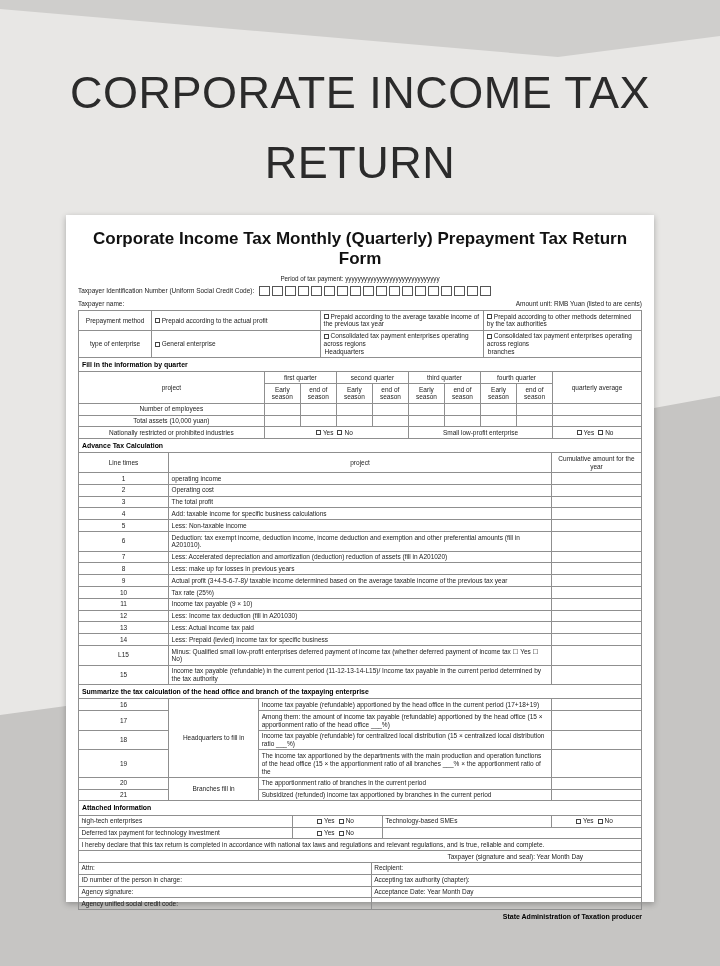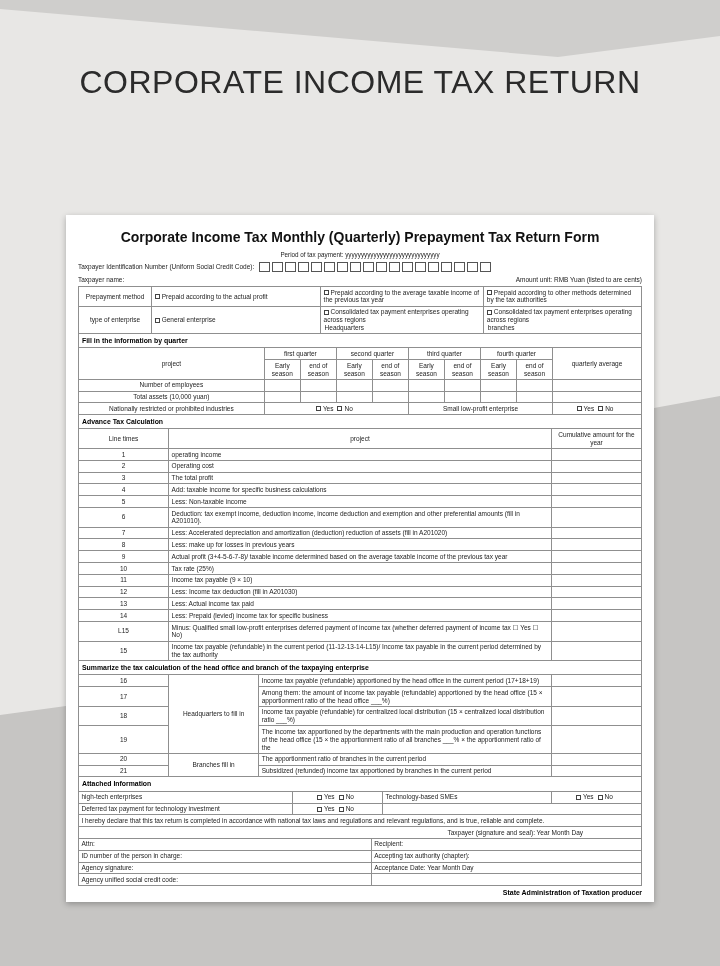--- a/index.html
+++ b/index.html
@@ -8,32 +8,32 @@
     background:#e8e7e5;
     font-family:"Liberation Sans", sans-serif;
     color:#1c1c1c;
   }
   .bg-shape{position:absolute;left:0;top:0;width:720px;height:966px;pointer-events:none;}
   .bg-top{background:#cfcecc;clip-path:polygon(0 0,720px 0,720px 36px,558px 57px,0 9px);}
   .bg-bottom{background:#c6c5c3;clip-path:polygon(0 715px,66px 706px,654px 408px,720px 396px,720px 966px,0 966px);}
 
   .big-title{
     position:absolute;left:0;top:58px;width:720px;
-    text-align:center;font-size:32px;line-height:1.55;font-weight:400;
+    text-align:center;font-size:45px;line-height:1.55;font-weight:400;
     color:#2b2b2b;letter-spacing:.5px;margin:0;
   }
   .big-title .tline{display:block;}
 
   .page{
     position:absolute;left:66px;top:215px;width:588px;height:687px;
     background:#ffffff;box-sizing:border-box;padding:14px 12px 0 12px;
     box-shadow:0 2px 6px rgba(0,0,0,.28);
     font-size:6.5px;line-height:1.2;
   }
-  .form-title{text-align:center;font-size:14px;font-weight:bold;margin:0 0 5px 0;color:#111;}
+  .form-title{text-align:center;font-size:17px;font-weight:bold;margin:0 0 5px 0;color:#111;}
   .period{text-align:center;font-size:6.3px;margin-bottom:4px;color:#222;}
   .tin-row{display:flex;align-items:center;margin-bottom:4px;}
   .tin-row .lbl{margin-right:5px;white-space:nowrap;}
   .tin-boxes{display:flex;gap:2px;}
   .tinbox{width:11px;height:10px;border:1px solid #555;box-sizing:border-box;background:#fff;}
   .name-row{display:flex;justify-content:space-between;align-items:flex-end;margin-bottom:2px;}
 
   table{border-collapse:collapse;width:564px;table-layout:fixed;}
   table,td,th{border:1px solid #8f8f8f;}
   td{padding:1.5px 2.5px;vertical-align:middle;color:#1c1c1c;font-size:6.5px;line-height:1.2;overflow:hidden;}

